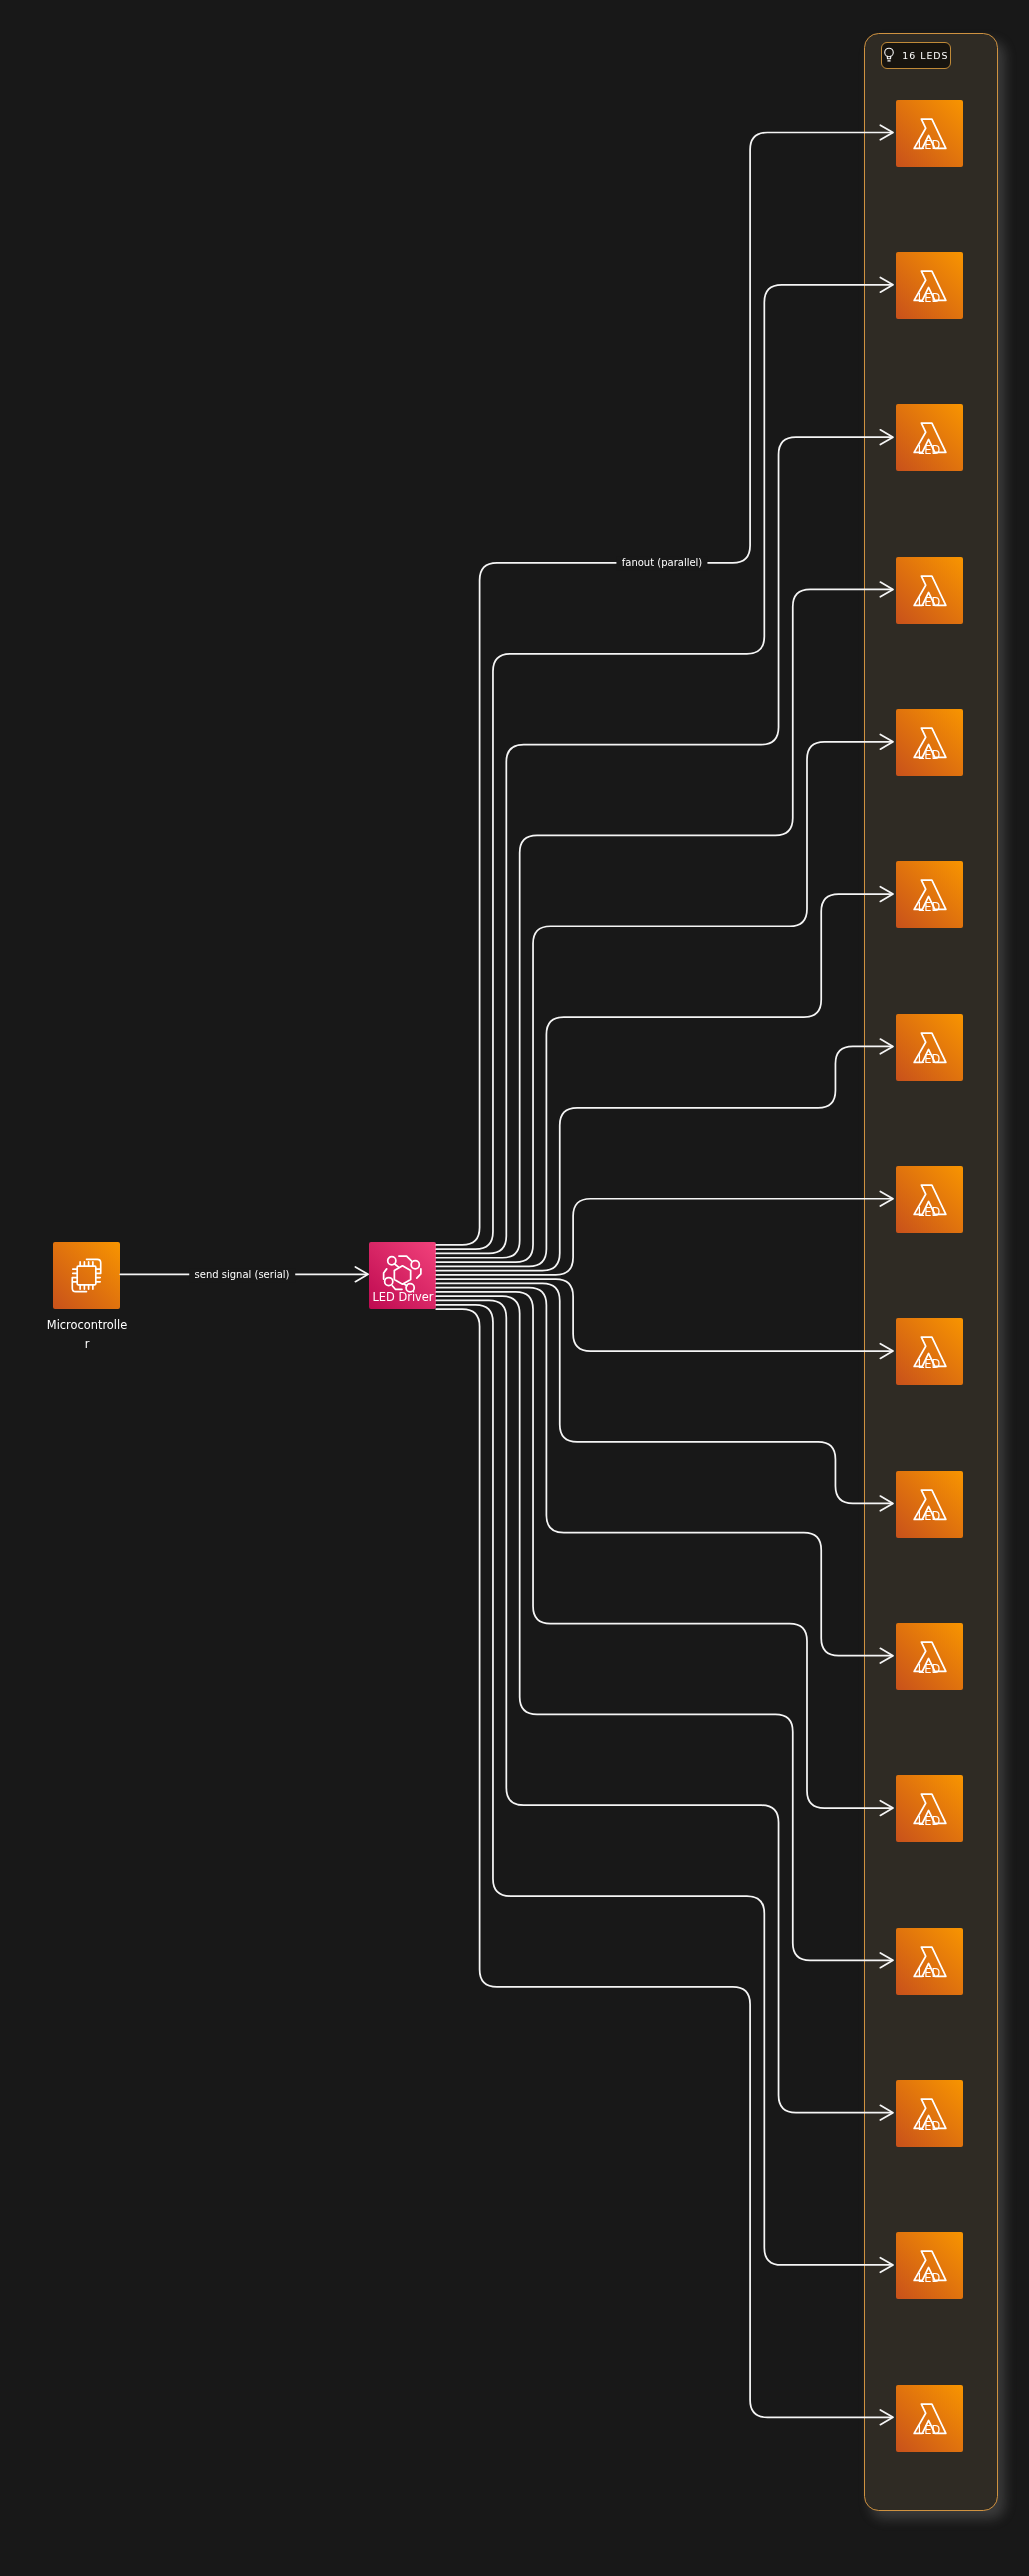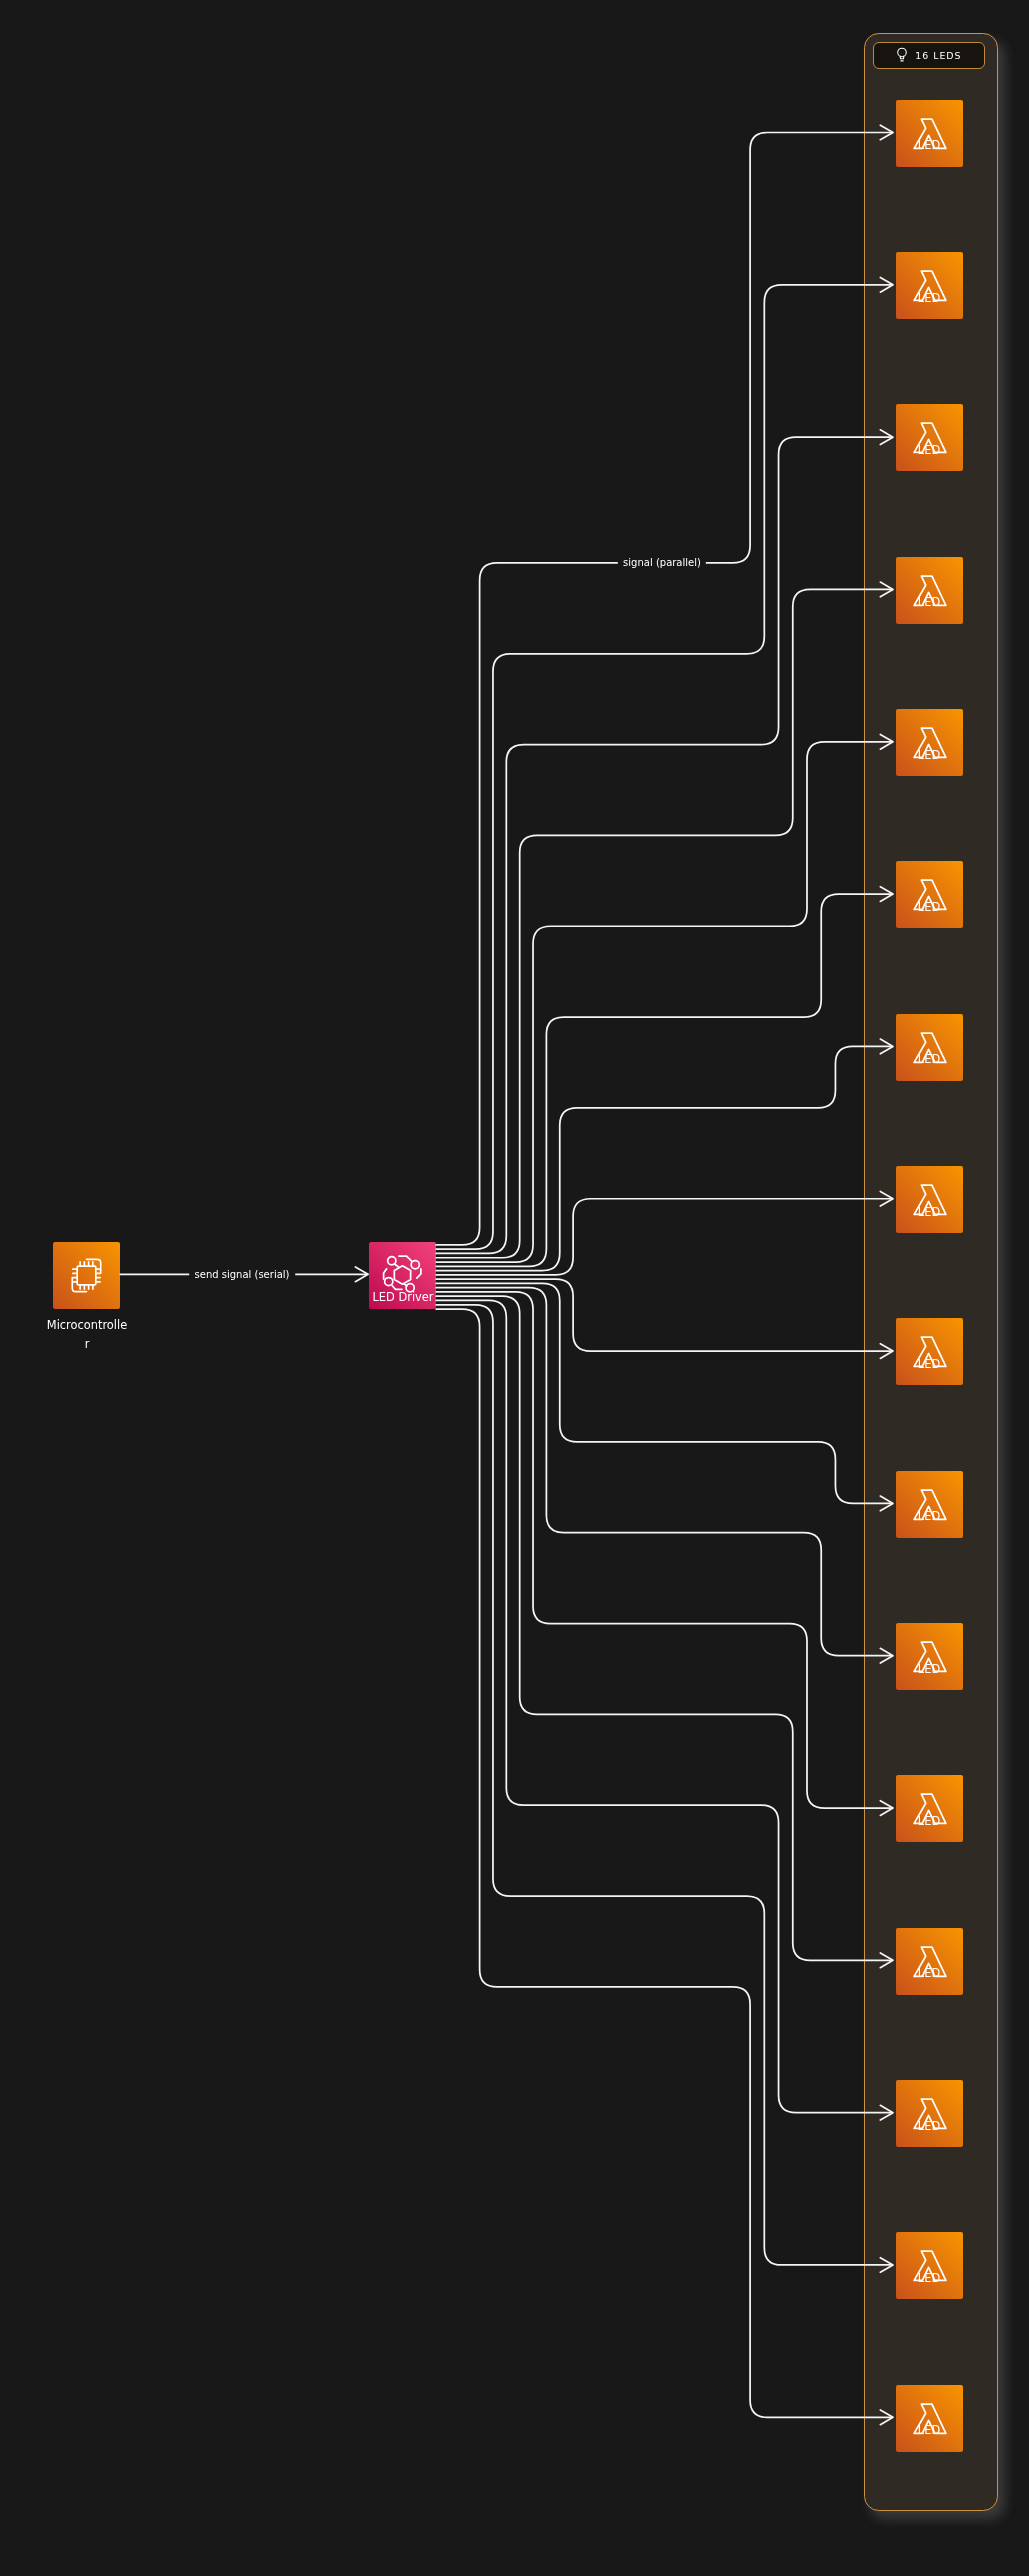--- a/index.html
+++ b/index.html
@@ -20,23 +20,23 @@
   .edge-label{
     position:absolute;transform:translate(-50%,-50%);background:#181818;
     color:#ffffff;font-size:10px;padding:1.3px 5.3px;white-space:nowrap;z-index:6;
   }
   .group-box{
     position:absolute;left:864px;top:33px;width:134px;height:2478px;
     border:1.3px solid #cf9240;border-radius:14.7px;background:#2f2b24;
     box-shadow:6.7px 8px 12px rgba(150,150,150,0.28);z-index:1;box-sizing:border-box;
   }
   .badge{
-    position:absolute;left:8px;top:8px;display:flex;align-items:center;gap:7.3px;
+    position:absolute;left:16px;top:8px;display:flex;align-items:center;gap:7.3px;
     border:1.3px solid #c08a38;border-radius:6px;background:#17140f;color:#ffffff;
-    font-size:9.4px;letter-spacing:1px;padding:4px 22px;z-index:2;white-space:nowrap;
+    font-size:9.4px;letter-spacing:1px;padding:4px 1px;z-index:2;white-space:nowrap;
   }
   .led-label{
     position:absolute;color:#ffffff;font-size:11.4px;text-align:center;
     transform:translateX(-50%);z-index:4;white-space:nowrap;
   }
 </style>
 </head>
 <body>
 
 <div class="stage">
@@ -299,16 +299,16 @@
         <path d="M86 37 V47 L78 55"></path>
         <path d="M19 37 L13 45 V57"></path>
         <path d="M30 70 L36 77 H49"></path>
         <path d="M34 27 L43 34"></path>
         <path d="M59 70 L52 66"></path>
       </svg>
     </span>
   </div>
   <div class="node-label" style="left:403px;top:1288px;">LED Driver</div>
 
-  <div class="edge-label" style="left:662px;top:563px;">signal (parallel)</div>
+  <div class="edge-label" style="left:662px;top:563px;">fanout (parallel)</div>
 
 </div>
 
 
 </body></html>

